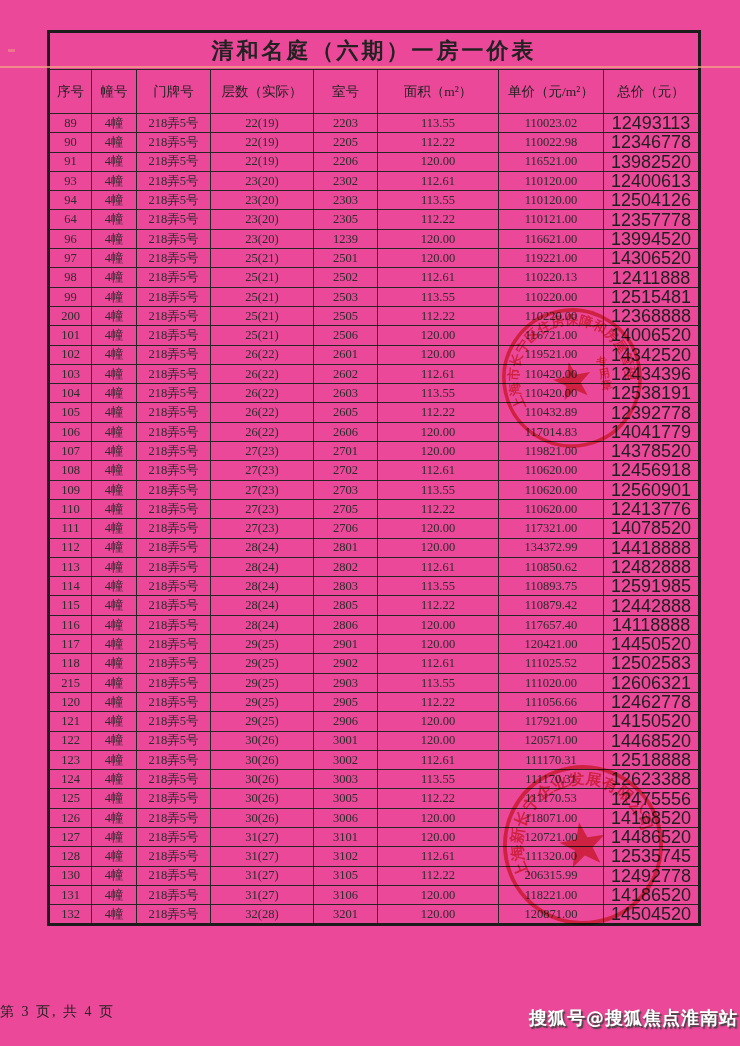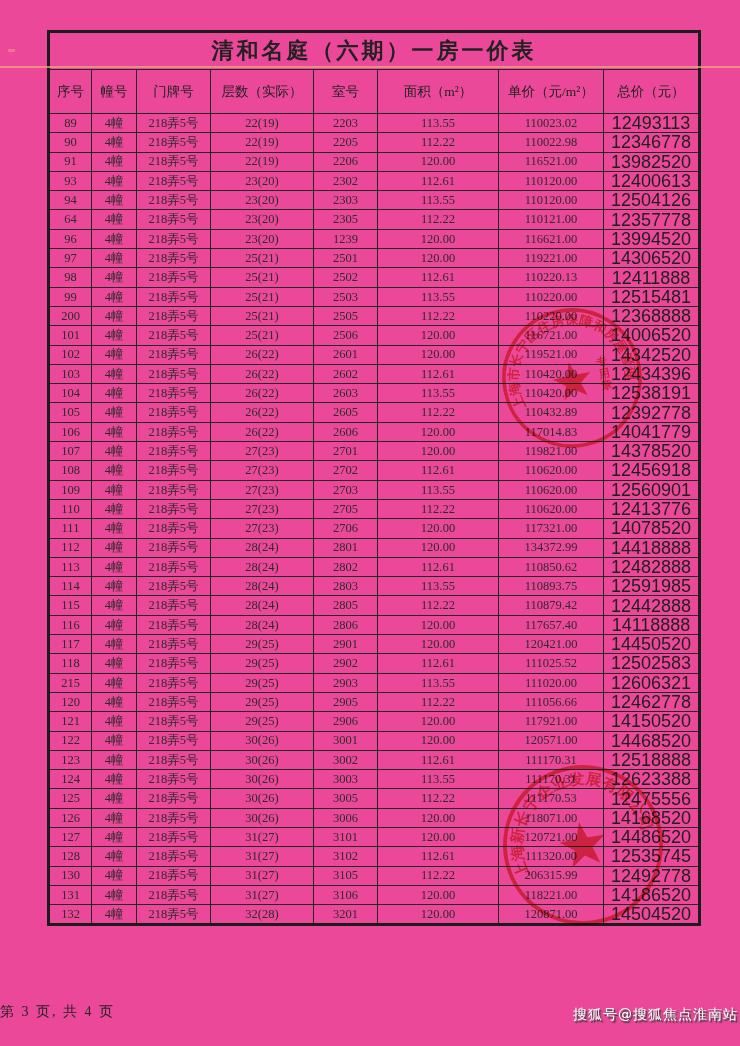--- a/index.html
+++ b/index.html
@@ -67,21 +67,21 @@
     pointer-events:none;
   }
   .stamp text{font-family:"DejaVu Sans","Liberation Sans",sans-serif;font-weight:bold;}
   .footer-line{
     position:absolute;left:0;top:1003px;width:740px;
     text-align:left;font-size:14px;letter-spacing:2px;color:#222;z-index:2;
   }
   .watermark{
     position:absolute;right:2px;top:1006px;z-index:6;
     font-family:"DejaVu Sans","Liberation Sans",sans-serif;
-    font-weight:normal;font-size:14px;letter-spacing:1px;
+    font-weight:bold;font-size:18px;letter-spacing:1px;
     color:#ffffff;
     text-shadow:1.5px 1.5px 0 rgba(70,70,70,.9),
                 -0.5px -0.5px 0 rgba(150,150,150,.55),
                 2px 2px 2px rgba(60,60,60,.55);
   }
 </style>
 </head>
 <body>
 
 <div class="page">

